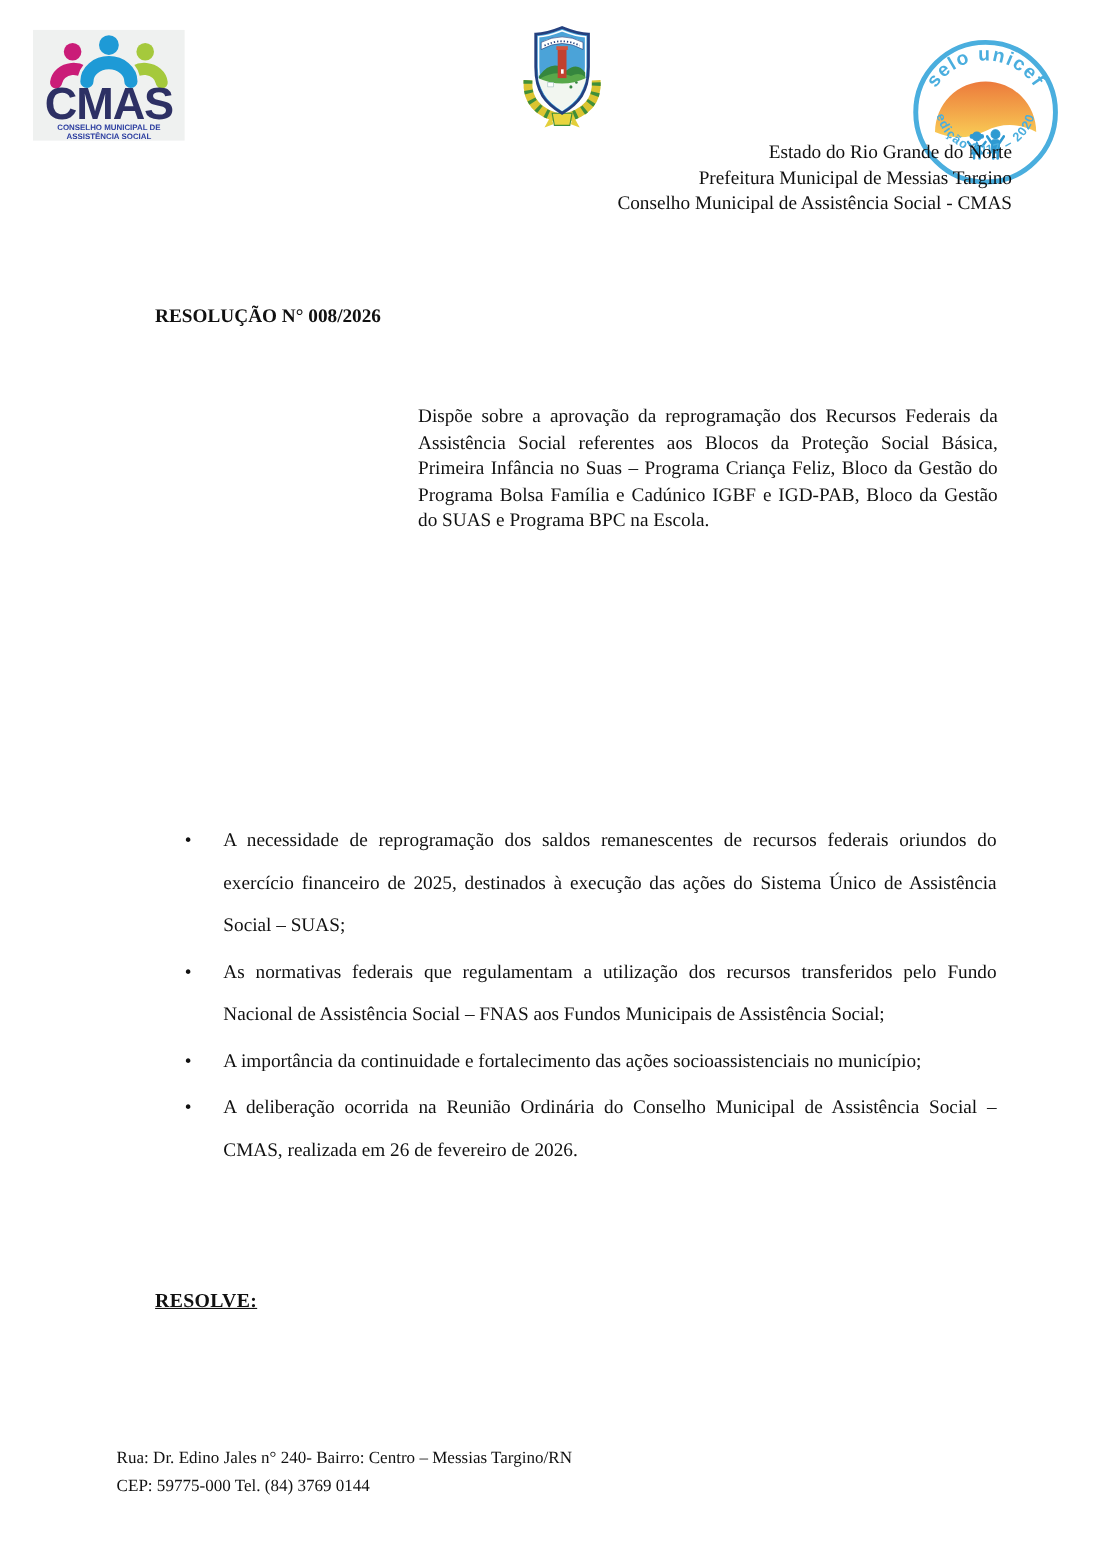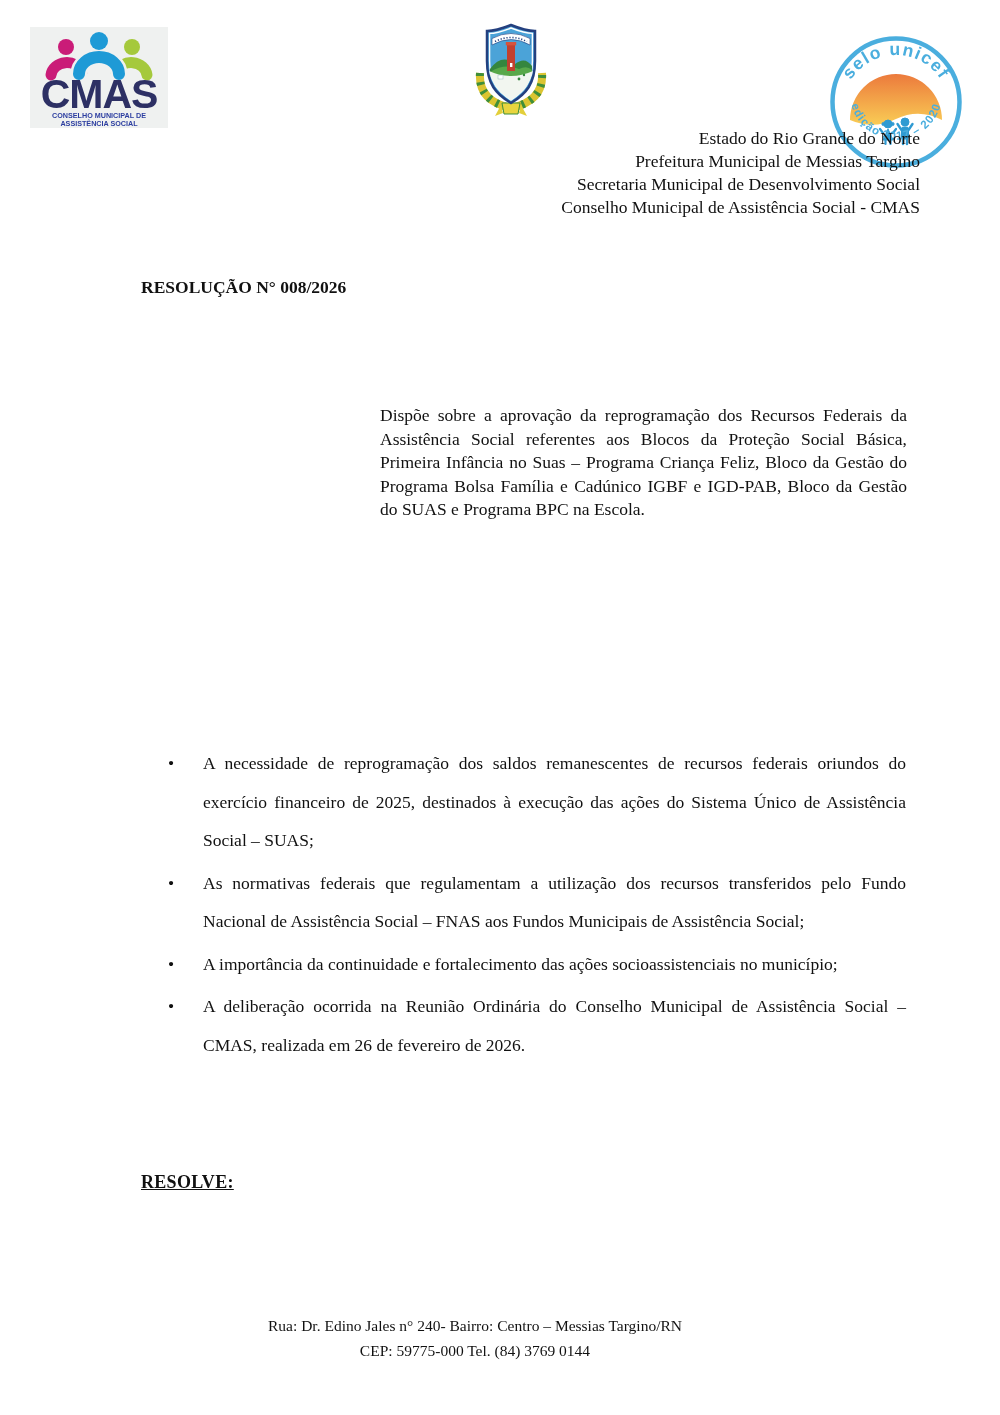--- a/index.html
+++ b/index.html
@@ -21,21 +21,21 @@
     text-align:right;font-size:17.5px;line-height:23px;
   }
   .header-text .bold{font-weight:normal;}
   
   .res-title{
     position:absolute;left:141px;top:277px;
     font-weight:bold;font-size:17.5px;
   }
   .ementa{
     position:absolute;left:380px;top:367px;width:527px;
-    font-size:17.5px;line-height:23.5px;text-align:justify;margin-top:37px;
+    font-size:17.5px;line-height:23.5px;text-align:justify;
   }
   .preamble{
     position:absolute;left:139px;top:564px;width:767px;
     font-size:17.5px;line-height:45px;text-align:justify;
   }
   .considerations{
     position:absolute;left:139px;top:744px;width:767px;
     margin:0;padding:0;list-style:none;
     font-size:17.5px;line-height:38.5px;text-align:justify;
   }
@@ -46,22 +46,22 @@
   }
   .considerations li .bullet{
     position:absolute;left:29px;top:0;
     font-size:17.5px;
   }
   .resolve{
     position:absolute;left:141px;top:1172px;
     font-weight:bold;font-size:18px;letter-spacing:.3px;text-decoration:underline;
   }
   .footer{
-    position:absolute;left:95px;top:1313px;width:760px;
-    text-align:center;font-size:15.5px;line-height:25px;
+    position:absolute;left:106px;top:1313px;width:760px;
+    text-align:left;font-size:15.5px;line-height:25px;
   }
   svg text{user-select:none;}
 </style>
 </head>
 <body>
 
 <div class="page">
 
   <div class="logo-cmas">
     <svg viewBox="0 0 138 101" width="138" height="101">
@@ -142,21 +142,20 @@
       </text>
       <text font-family="Liberation Sans, sans-serif" font-size="11.5" letter-spacing="1" fill="#4aaede" font-weight="bold">
         <textPath href="#arcBottom" startOffset="50%" text-anchor="middle">edição 2017 – 2020</textPath>
       </text>
     </svg>
   </div>
 
   <div class="header-text">
     <div>Estado do Rio Grande do Norte</div>
     <div class="bold">Prefeitura Municipal de Messias Targino</div>
-    <div class="bold">Secretaria Municipal de Desenvolvimento Social</div>
     <div>Conselho Municipal de Assistência Social - CMAS</div>
   </div>
 
   <div class="res-title">RESOLUÇÃO N° 008/2026</div>
 
   <div class="ementa">Dispõe sobre a aprovação da reprogramação dos Recursos Federais da Assistência Social referentes aos Blocos da Proteção Social Básica, Primeira Infância no Suas – Programa Criança Feliz, Bloco da Gestão do Programa Bolsa Família e Cadúnico IGBF e IGD-PAB, Bloco da Gestão do SUAS e Programa BPC na Escola.</div>
 
 
   <ul class="considerations">
     <li>

